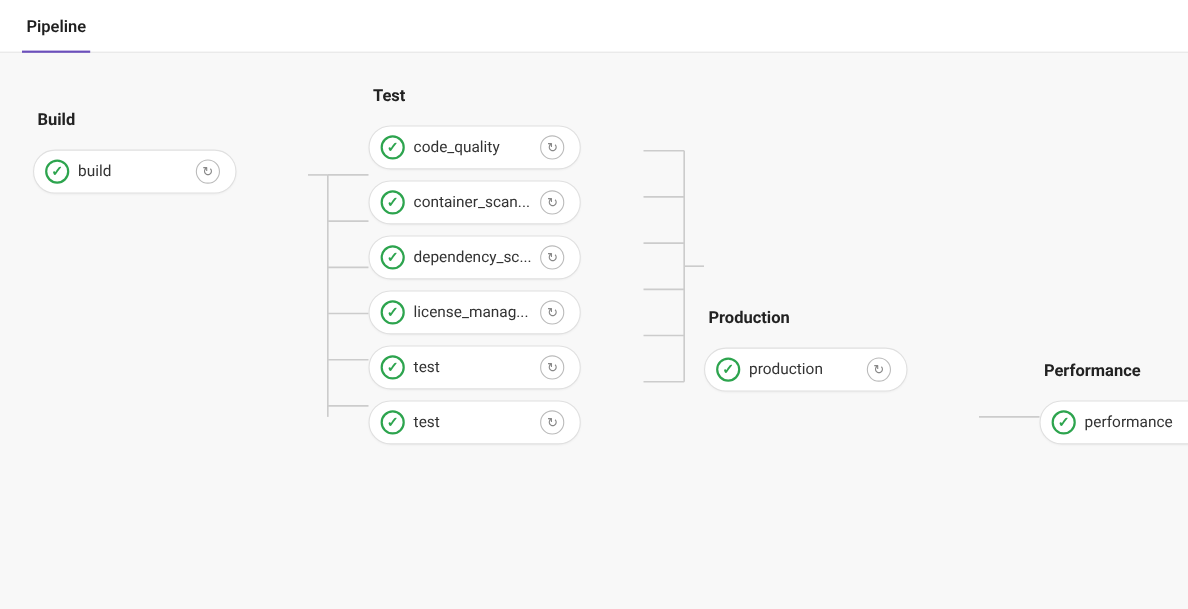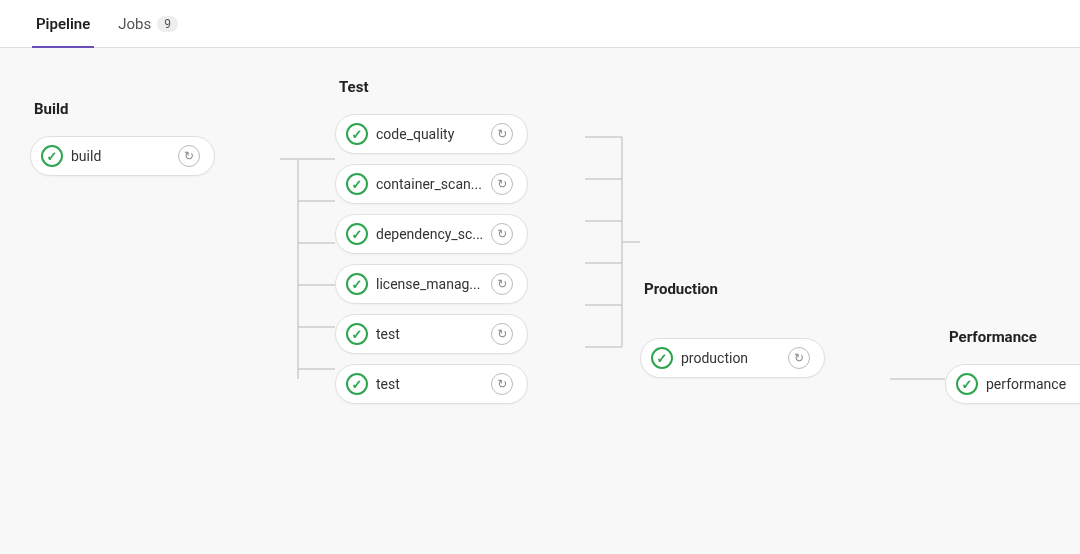--- a/index.html
+++ b/index.html
@@ -11,21 +11,21 @@
       min-height: 554px;
       overflow: hidden;
     }
 
     
     .tab-bar {
       background: #fff;
       border-bottom: 1px solid #e0e0e0;
       display: flex;
       align-items: flex-start;
-      padding: 0 32px;
+      padding: 0 20px;
       height: 48px;
     }
     .tab {
       display: flex;
       align-items: center;
       height: 100%;
       padding: 0 4px;
       margin-right: 20px;
       font-size: 15px;
       cursor: pointer;
@@ -148,24 +148,20 @@
       align-items: flex-start;
     }
   </style>
 </head>
 <body>
 
 <div class="tab-bar">
   <div class="tab active">
     <span>Pipeline</span>
   </div>
-  <div class="tab">
-    <span>Jobs</span>
-    <span class="tab-badge">9</span>
-  </div>
 </div>
 
 <div class="pipeline-content">
   <div class="stages">
 
     <div class="stage-with-connector">
       <div class="stage">
         <div class="stage-header">Build</div>
         <div class="stage-jobs">
           <div class="job-pill">
@@ -241,21 +237,21 @@
           <line x1="0" y1="225" x2="37" y2="225" stroke="#ccc" stroke-width="1.5"></line>
 
           <line x1="37" y1="15" x2="37" y2="225" stroke="#ccc" stroke-width="1.5"></line>
 
           <line x1="37" y1="120" x2="55" y2="120" stroke="#ccc" stroke-width="1.5"></line>
         </svg>
       </div>
     </div>
 
     <div class="stage-with-connector">
-      <div class="stage" style="padding-top: 90px; gap: 22px;">
+      <div class="stage" style="padding-top: 90px;">
         <div class="stage-header" style="margin-top:-40px;">Production</div>
         <div class="stage-jobs">
           <div class="job-pill">
             <div class="check-icon"></div>
             <span class="job-name">production</span>
             <div class="retry-icon">↻</div>
           </div>
         </div>
       </div>
 

